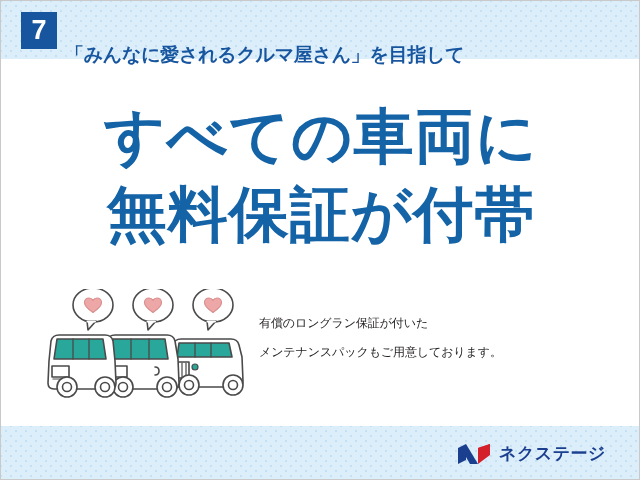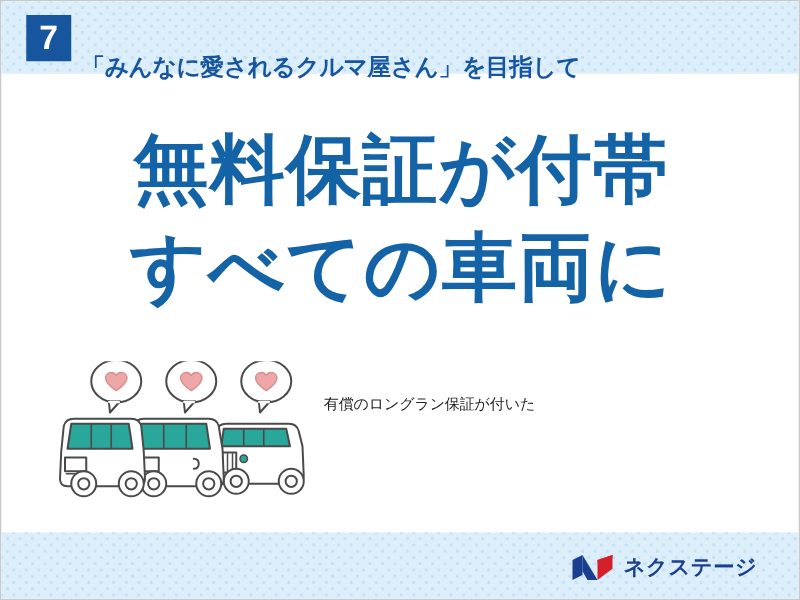--- a/index.html
+++ b/index.html
@@ -142,22 +142,22 @@
 <body>
 
 <div id="banner">
 
   <div class="dot-band" id="header-band"></div>
 
   <div id="section-badge">7</div>
   <div id="header-title">「みんなに愛されるクルマ屋さん」を目指して</div>
 
   <div id="headline">
+    <span class="hl-line">すべての車両に</span>
     <span class="hl-line">無料保証が付帯</span>
-    <span class="hl-line">すべての車両に</span>
   </div>
 
   <div id="illustration">
     <svg width="215" height="112" viewBox="0 0 215 112" xmlns="http://www.w3.org/2000/svg">
       <g fill="none" stroke="#4a4a4a" stroke-width="1.6" stroke-linejoin="round" stroke-linecap="round">
 
         <g>
           <path d="M50 16 m-20 0 a20 17 0 1 0 40 0 a20 17 0 1 0 -40 0" fill="#ffffff"></path>
           <path d="M44 32 L45 41 L53 32 Z" fill="#ffffff" stroke="#4a4a4a"></path>
           <path d="M44.5 32.5 L52 32.5" stroke="#ffffff" stroke-width="2"></path>
@@ -215,20 +215,21 @@
           <circle cx="24" cy="98" r="4.5" fill="#ffffff"></circle>
           <circle cx="62" cy="98" r="10" fill="#ffffff"></circle>
           <circle cx="62" cy="98" r="4.5" fill="#ffffff"></circle>
         </g>
       </g>
     </svg>
   </div>
 
   <div id="body-copy">
     <div class="line1">有償のロングラン保証が付いた</div>
+    <div class="line2">メンテナンスパックもご用意しております。</div>
   </div>
 
   <div class="dot-band" id="footer-band"></div>
 
   <div id="brand-logo">
     <svg class="mark" width="34" height="22" viewBox="0 0 34 22" xmlns="http://www.w3.org/2000/svg">
       <path d="M1 21 L1 5 L9 1 L9 17 Z" fill="#1b3f8f"></path>
       <path d="M9 1 L21 21 L13 21 L9 14 Z" fill="#1b3f8f"></path>
       <path d="M21 21 L21 5 L33 1 L33 12 Z" fill="#d4202a"></path>
       <path d="M21 5 L33 1 L33 3 L21 7 Z" fill="#d4202a"></path>

